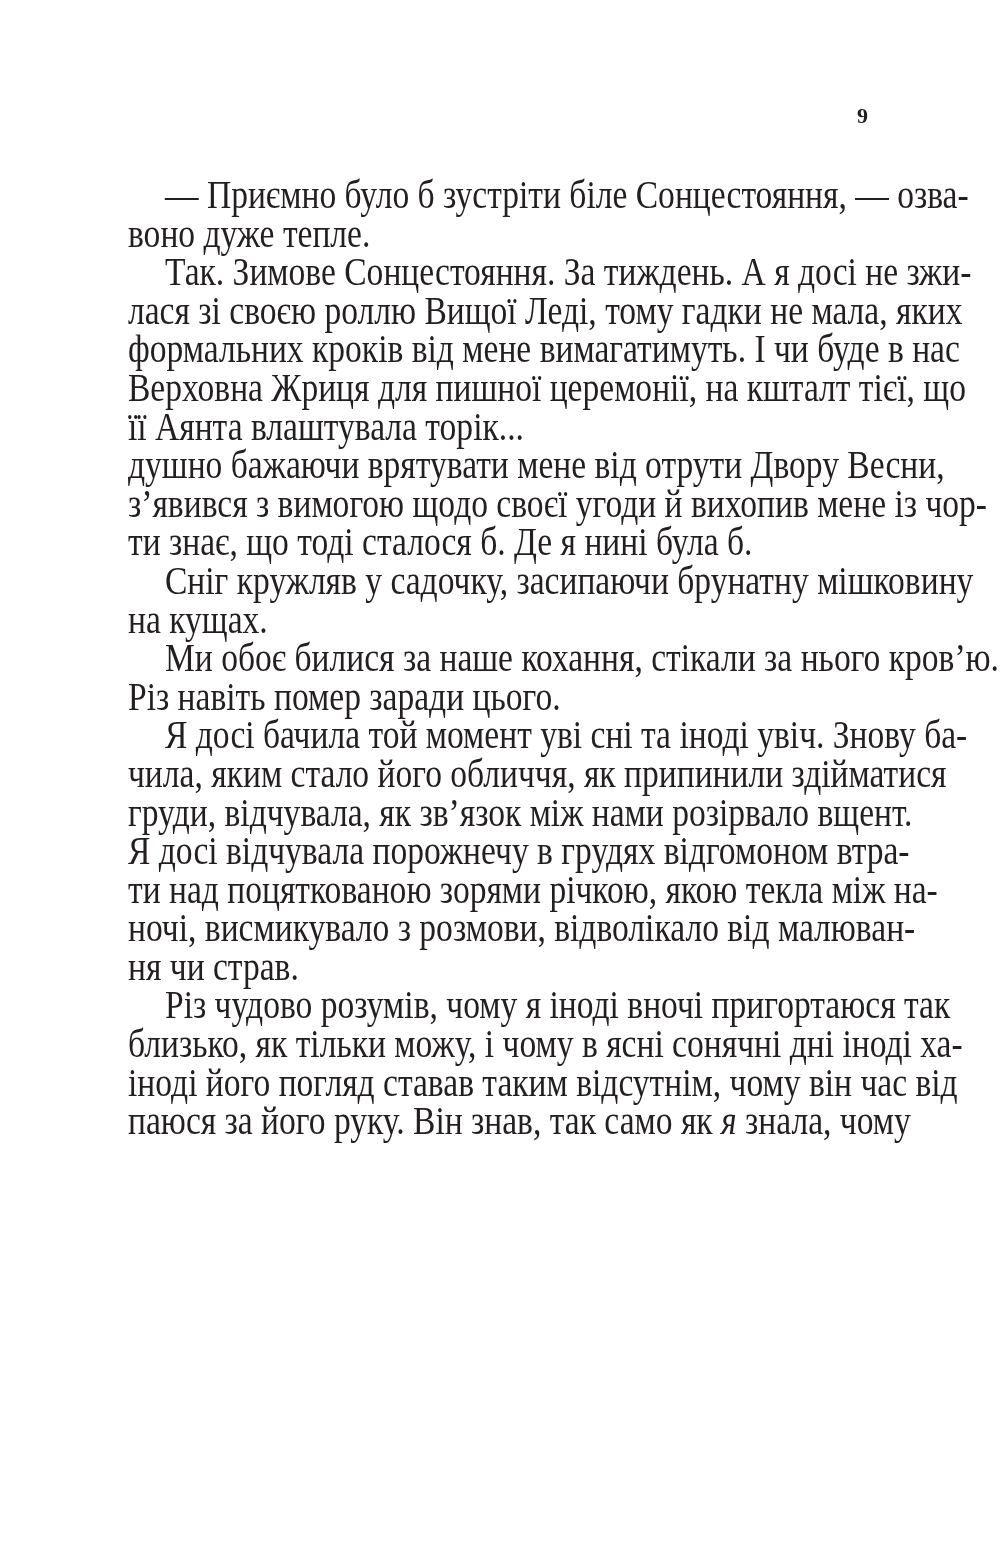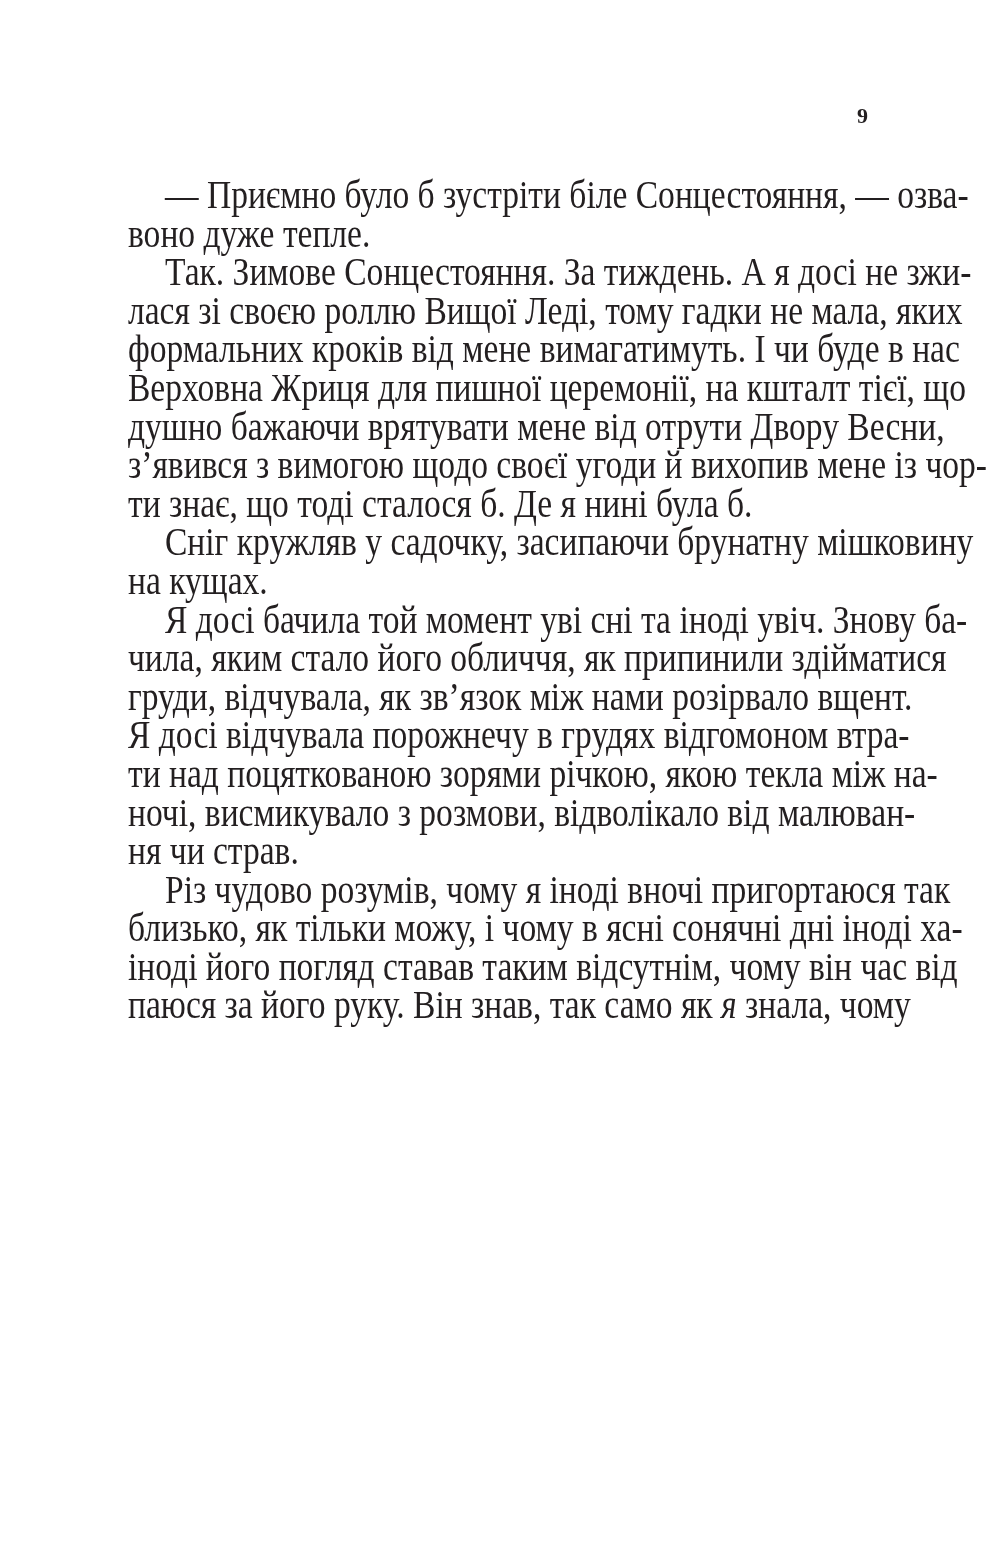--- a/index.html
+++ b/index.html
@@ -63,34 +63,39 @@
   <div>
     <div class="line indent"><span class="line-inner">— Приємно було б зустріти біле Сонцестояння, — озва-</span></div>
     <div class="line last"><span class="line-inner">воно дуже тепле.</span></div>
   </div>
 
   <div>
     <div class="line indent"><span class="line-inner">Так. Зимове Сонцестояння. За тиждень. А я досі не зжи-</span></div>
     <div class="line"><span class="line-inner">лася зі своєю роллю Вищої Леді, тому гадки не мала, яких</span></div>
     <div class="line"><span class="line-inner">формальних кроків від мене вимагатимуть. І чи буде в нас</span></div>
     <div class="line"><span class="line-inner">Верховна Жриця для пишної церемонії, на кшталт тієї, що</span></div>
+    <div class="line last"><span class="line-inner">її Аянта влаштувала торік...</span></div>
   </div>
 
   <div>
     <div class="line"><span class="line-inner">душно бажаючи врятувати мене від отрути Двору Весни,</span></div>
     <div class="line"><span class="line-inner">з’явився з вимогою щодо своєї угоди й вихопив мене із чор-</span></div>
     <div class="line last"><span class="line-inner">ти знає, що тоді сталося б. Де я нині була б.</span></div>
   </div>
 
   <div>
     <div class="line indent"><span class="line-inner">Сніг кружляв у садочку, засипаючи брунатну мішковину</span></div>
     <div class="line last"><span class="line-inner">на кущах.</span></div>
   </div>
 
 
+  <div>
+    <div class="line indent"><span class="line-inner">Ми обоє билися за наше кохання, стікали за нього кров’ю.</span></div>
+    <div class="line last"><span class="line-inner">Різ навіть помер заради цього.</span></div>
+  </div>
 
   <div>
     <div class="line indent"><span class="line-inner">Я досі бачила той момент уві сні та іноді увіч. Знову ба-</span></div>
     <div class="line"><span class="line-inner">чила, яким стало його обличчя, як припинили здійматися</span></div>
     <div class="line"><span class="line-inner">груди, відчувала, як зв’язок між нами розірвало вщент.</span></div>
     <div class="line"><span class="line-inner">Я досі відчувала порожнечу в грудях відгомоном втра-</span></div>
     <div class="line"><span class="line-inner">ти над поцяткованою зорями річкою, якою текла між на-</span></div>
     <div class="line"><span class="line-inner">ночі, висмикувало з розмови, відволікало від малюван-</span></div>
     <div class="line last"><span class="line-inner">ня чи страв.</span></div>
   </div>

